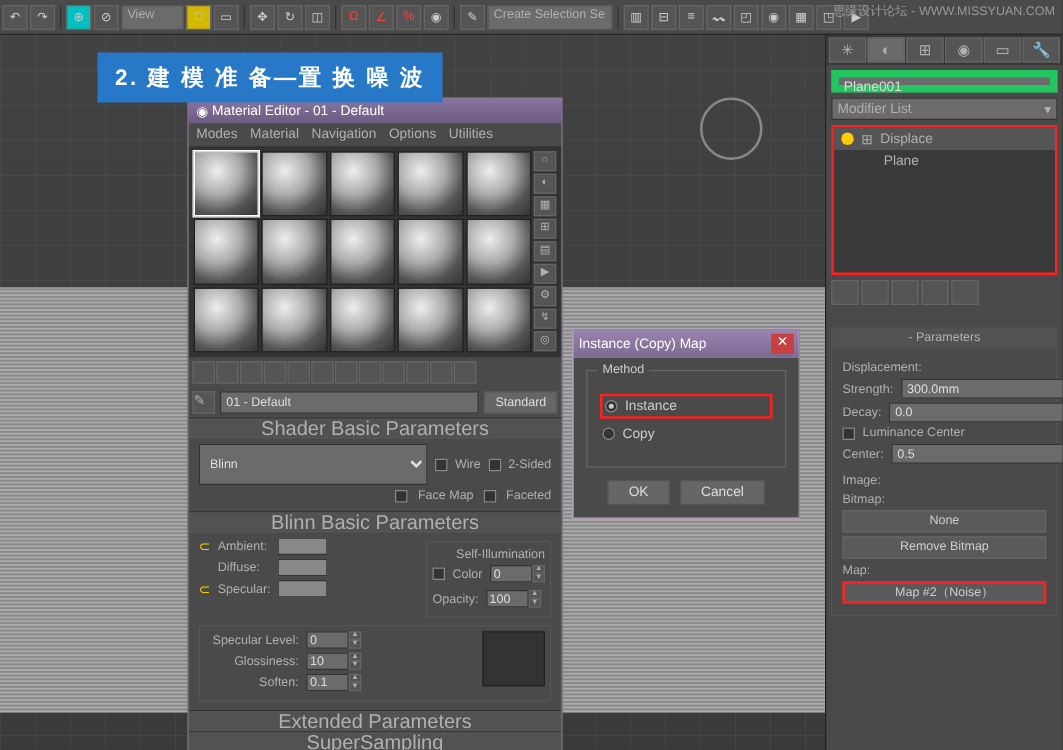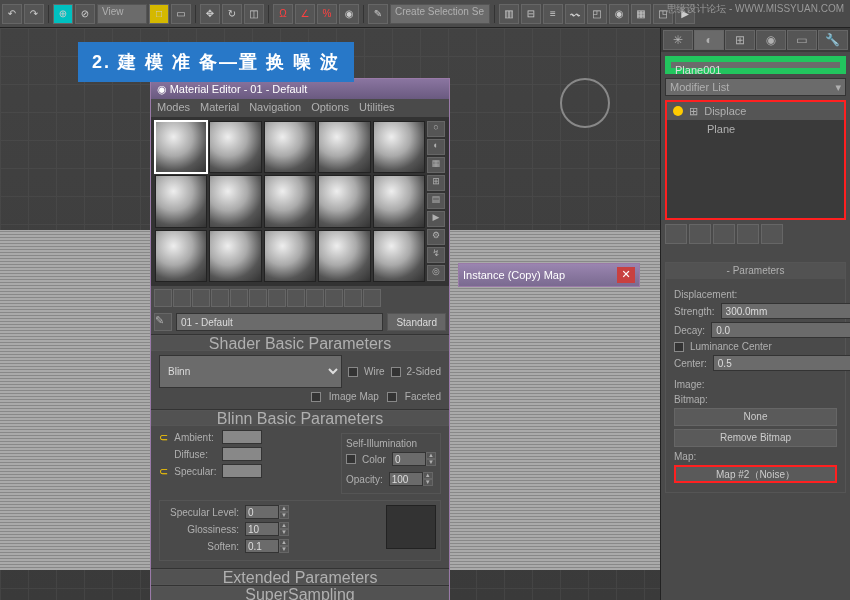--- a/index.html
+++ b/index.html
@@ -33,21 +33,21 @@
 .mat-type-btn{height:18px;background:#666;border:1px solid #555;padding:0 8px;font-size:10px;color:#ddd}
 .rollout{background:#4a4a4a;border-top:1px solid #333}
 .rollout-hdr{height:16px;background:#525252;text-align:center;font-size:16px;line-height:16px;border:1px solid #555}
 .rollout-body{padding:4px 8px}
 .shader-row{display:flex;align-items:center;gap:6px;margin-bottom:3px}
 .shader-dd{flex:1;height:33px;background:#6b6b6b;border:1px solid #333;font-size:10px;padding:0 4px;color:#ddd}
 .chk{width:10px;height:10px;border:1px solid #888;background:#333;display:inline-block}
 .chk-lbl{font-size:10px}
 .param-grid{display:grid;grid-template-columns:auto auto 1fr;gap:3px 6px;align-items:center}
 .param-grp{border:1px solid #555;padding:4px;margin:3px 0}
-.param-grp-title{font-size:10px;text-align:left;margin-bottom:3px}
+.param-grp-title{font-size:10px;text-align:right;margin-bottom:3px}
 .color-swatch{width:40px;height:14px;background:#000;border:1px solid #333;display:inline-block}
 .color-swatch.gray{background:#888}
 .spinner{display:flex;height:14px}
 .spinner input{width:34px;background:#6b6b6b;border:1px solid #333;color:#ddd;font-size:10px;padding:0 2px}
 .spinner-btns{width:10px;display:flex;flex-direction:column}
 .spin-btn{flex:1;background:#555;border:1px solid #666;font-size:6px;line-height:5px;text-align:center}
 .hl-red{border:2px solid #ff2020!important}
 .instance-dlg{position:absolute;top:263px;left:458px;width:182px;background:#eeeef2;border:1px solid #9a7aa8;z-index:60;font-size:11px}
 .dlg-title{height:22px;background:linear-gradient(#9a85b0,#7a6a90);display:flex;align-items:center;justify-content:space-between;padding:0 4px;color:#fff}
 .dlg-close{width:18px;height:16px;background:#c84040;color:#fff;text-align:center;font-size:11px;line-height:14px}
@@ -195,21 +195,21 @@
     <div class="rollout-body">
       <div class="shader-row">
         <select class="shader-dd"><option>Blinn</option></select>
         <span class="chk"></span>
           <span class="chk-lbl">Wire</span>
         <span class="chk"></span>
           <span class="chk-lbl">2-Sided</span>
       </div>
       <div class="shader-row" style="justify-content:flex-end;gap:8px">
         <span class="chk"></span>
-          <span class="chk-lbl">Image Map</span>
+          <span class="chk-lbl">Face Map</span>
         <span class="chk"></span>
           <span class="chk-lbl">Faceted</span>
       </div>
     </div>
   </div>
 
   <div class="rollout">
     <div class="rollout-hdr">Blinn Basic Parameters</div>
     <div class="rollout-body">
       <div style="display:flex;gap:8px">
@@ -297,20 +297,37 @@
   <div class="rollout">
     <div class="rollout-hdr">SuperSampling</div>
   </div>
 </div>
 
 <div class="instance-dlg">
   <div class="dlg-title">
     <span>Instance (Copy) Map</span>
     <span class="dlg-close">✕</span>
   </div>
+  <div class="dlg-body">
+    <div class="dlg-fieldset">
+      <div class="dlg-legend">Method</div>
+      <div class="radio-row hl-red">
+        <span class="radio on"></span>
+        <span>Instance</span>
+      </div>
+      <div class="radio-row">
+        <span class="radio"></span>
+        <span>Copy</span>
+      </div>
+    </div>
+    <div class="dlg-btns">
+      <button class="dlg-btn">OK</button>
+      <button class="dlg-btn">Cancel</button>
+    </div>
+  </div>
 </div>
 
 <div class="cmd-panel">
   <div class="cmd-tabs">
     <div class="cmd-tab">✳</div>
     <div class="cmd-tab active">◐</div>
     <div class="cmd-tab">⊞</div>
     <div class="cmd-tab">◉</div>
     <div class="cmd-tab">▭</div>
     <div class="cmd-tab">🔧</div>

